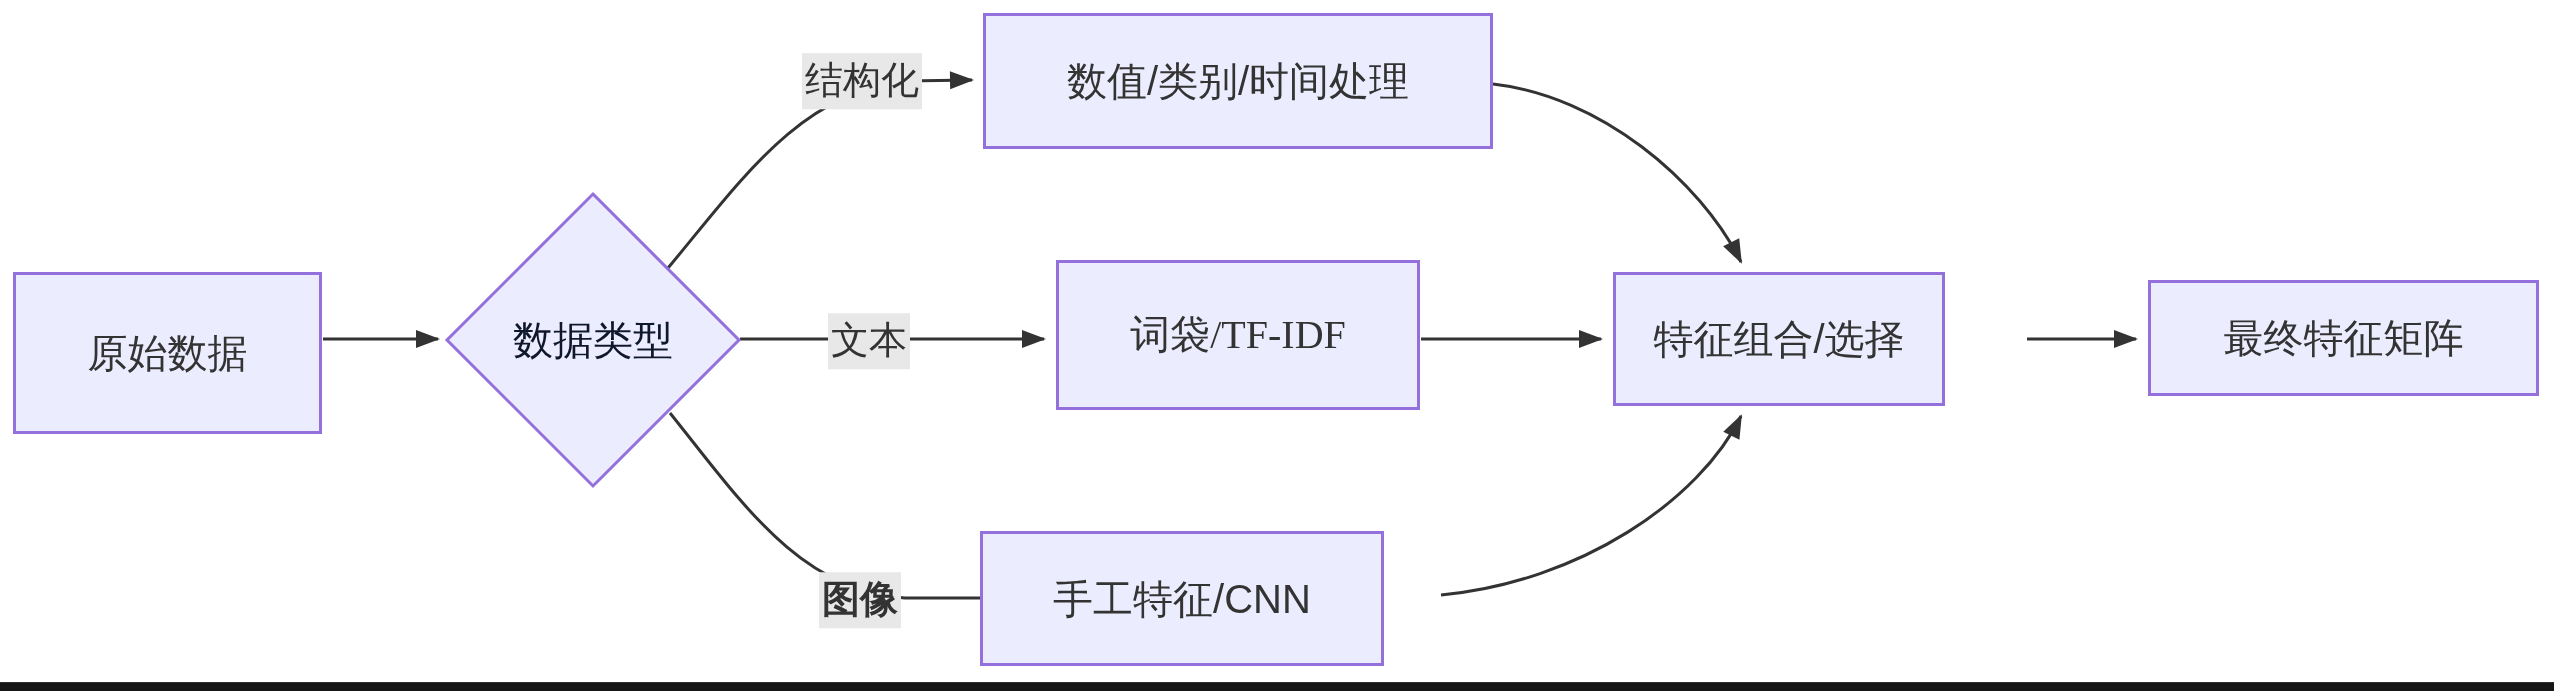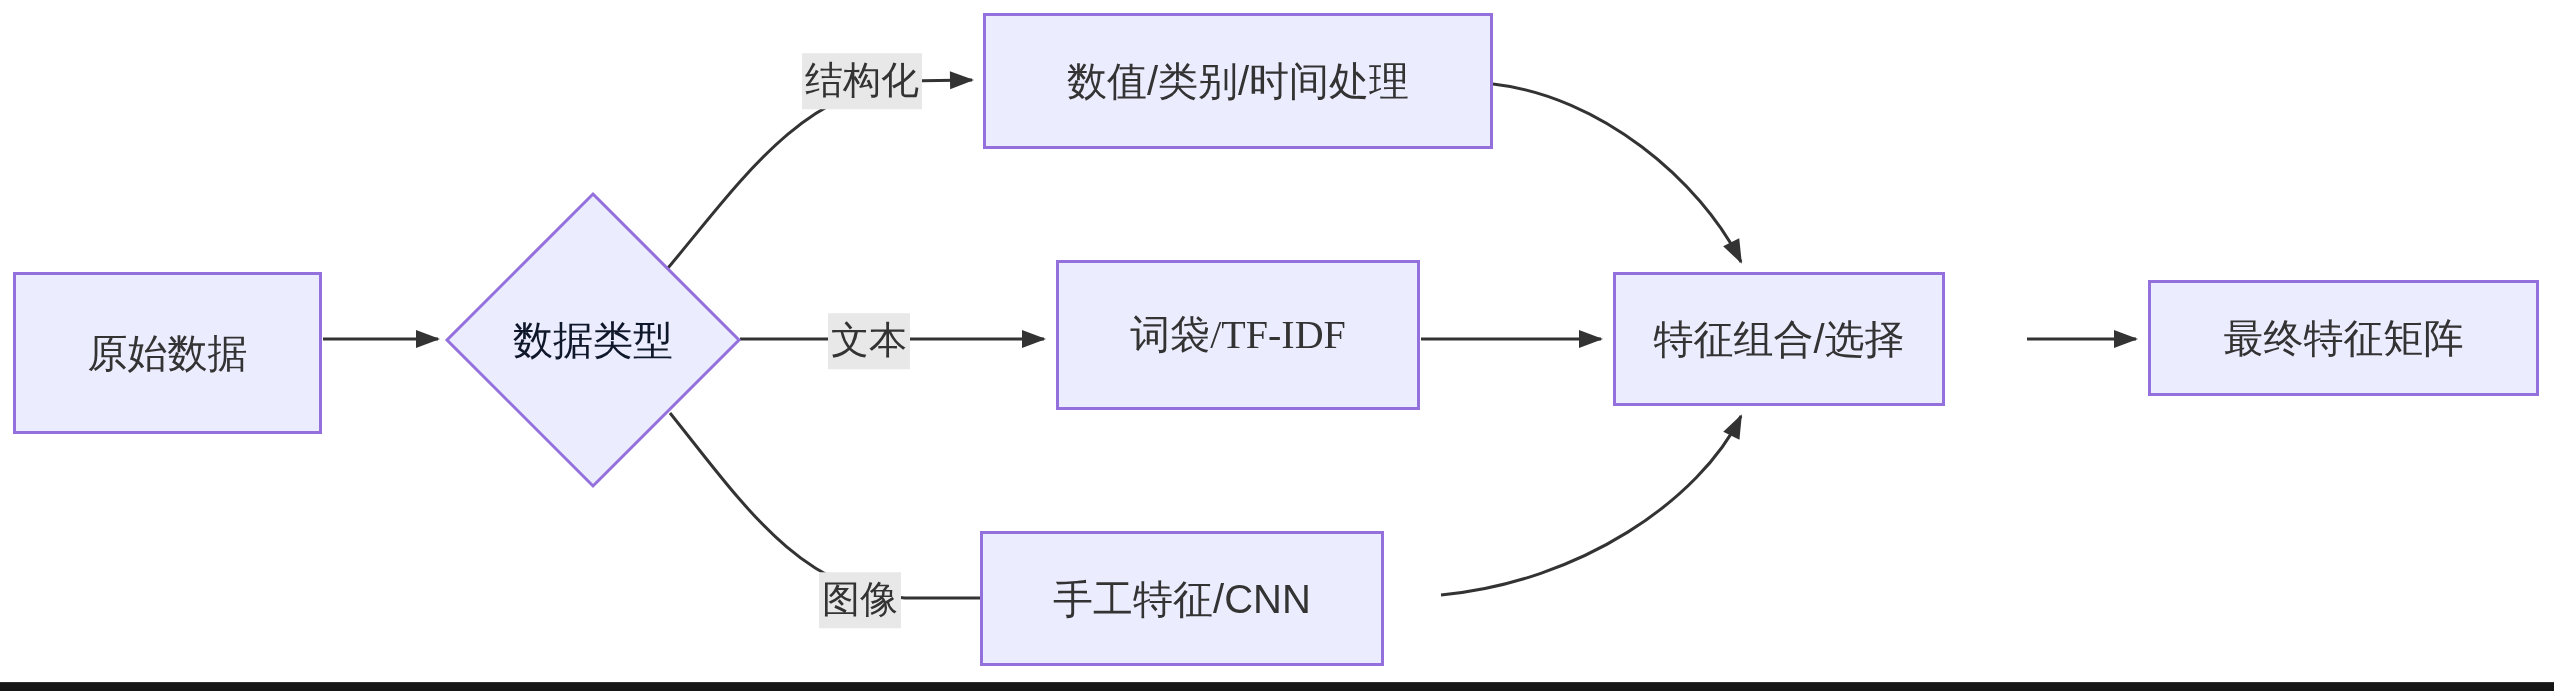--- a/index.html
+++ b/index.html
@@ -60,21 +60,21 @@
     transform: translate(-50%, -50%);
     background: #E8E8E8;
     color: #333333;
     font-size: 38px;
     line-height: 1.25;
     padding: 4px 3px;
     white-space: nowrap;
   }
   .edge-label-structured { left: 862px; top: 81px; }
   .edge-label-text       { left: 869px; top: 341px; }
-  .edge-label-image      { left: 860px; top: 600px; }
+  .edge-label-image      { left: 860px; top: 600px; font-weight: bold; }
   .bottom-bar {
     position: absolute;
     left: 0;
     top: 682px;
     width: 2554px;
     height: 9px;
     background: #161616;
     border-top: 1px solid #2e2e2e;
   }
 </style>

